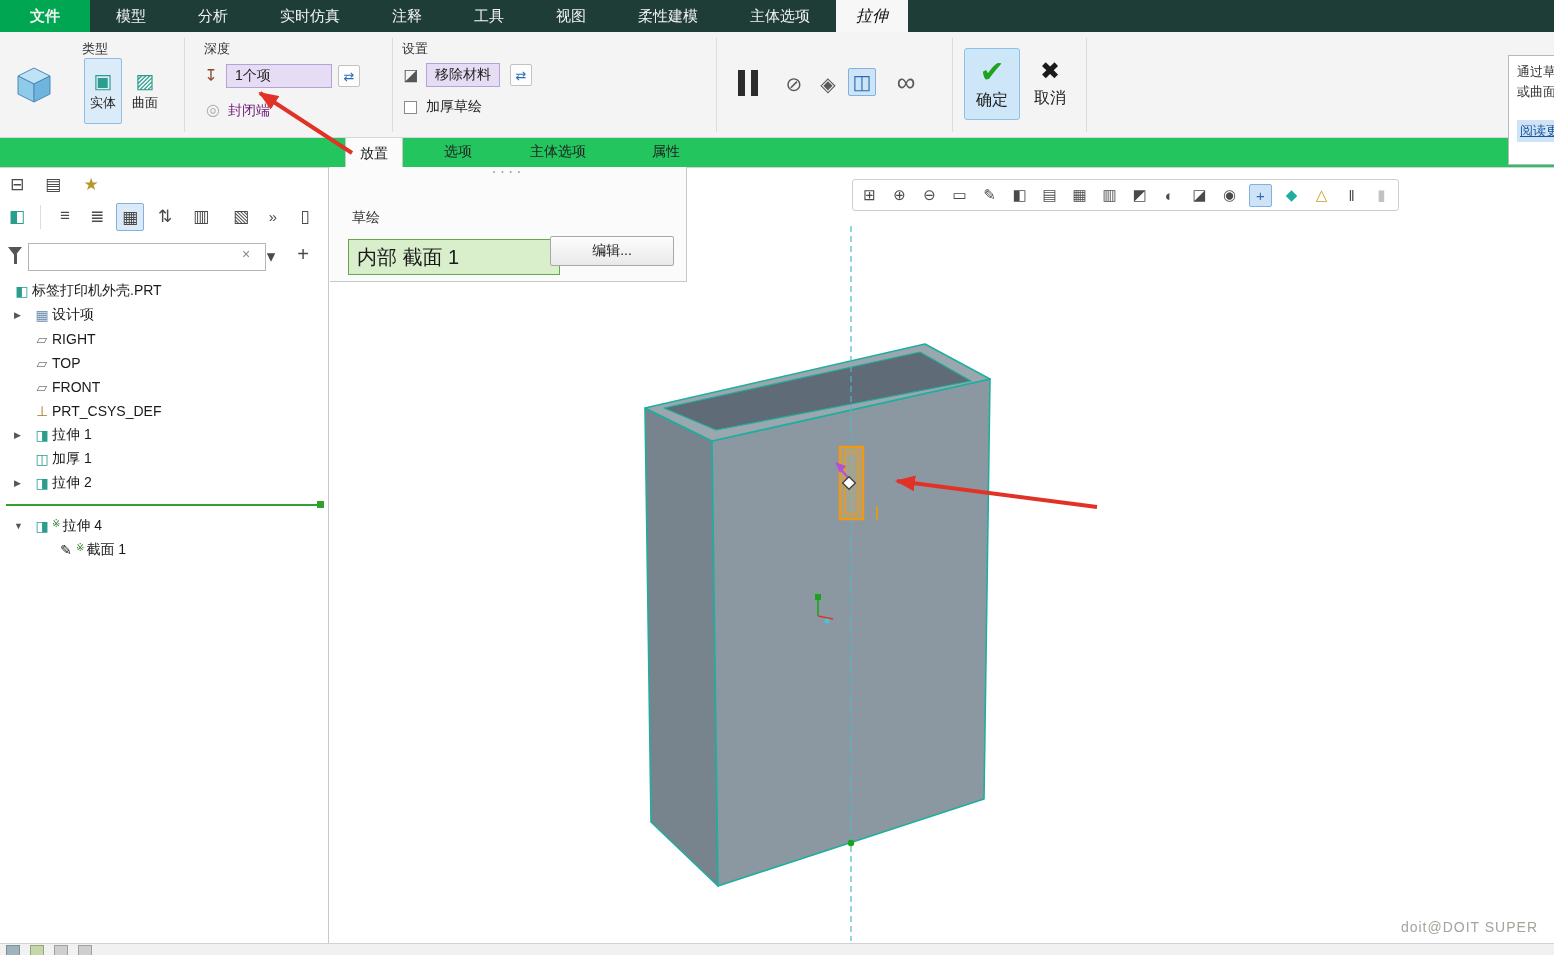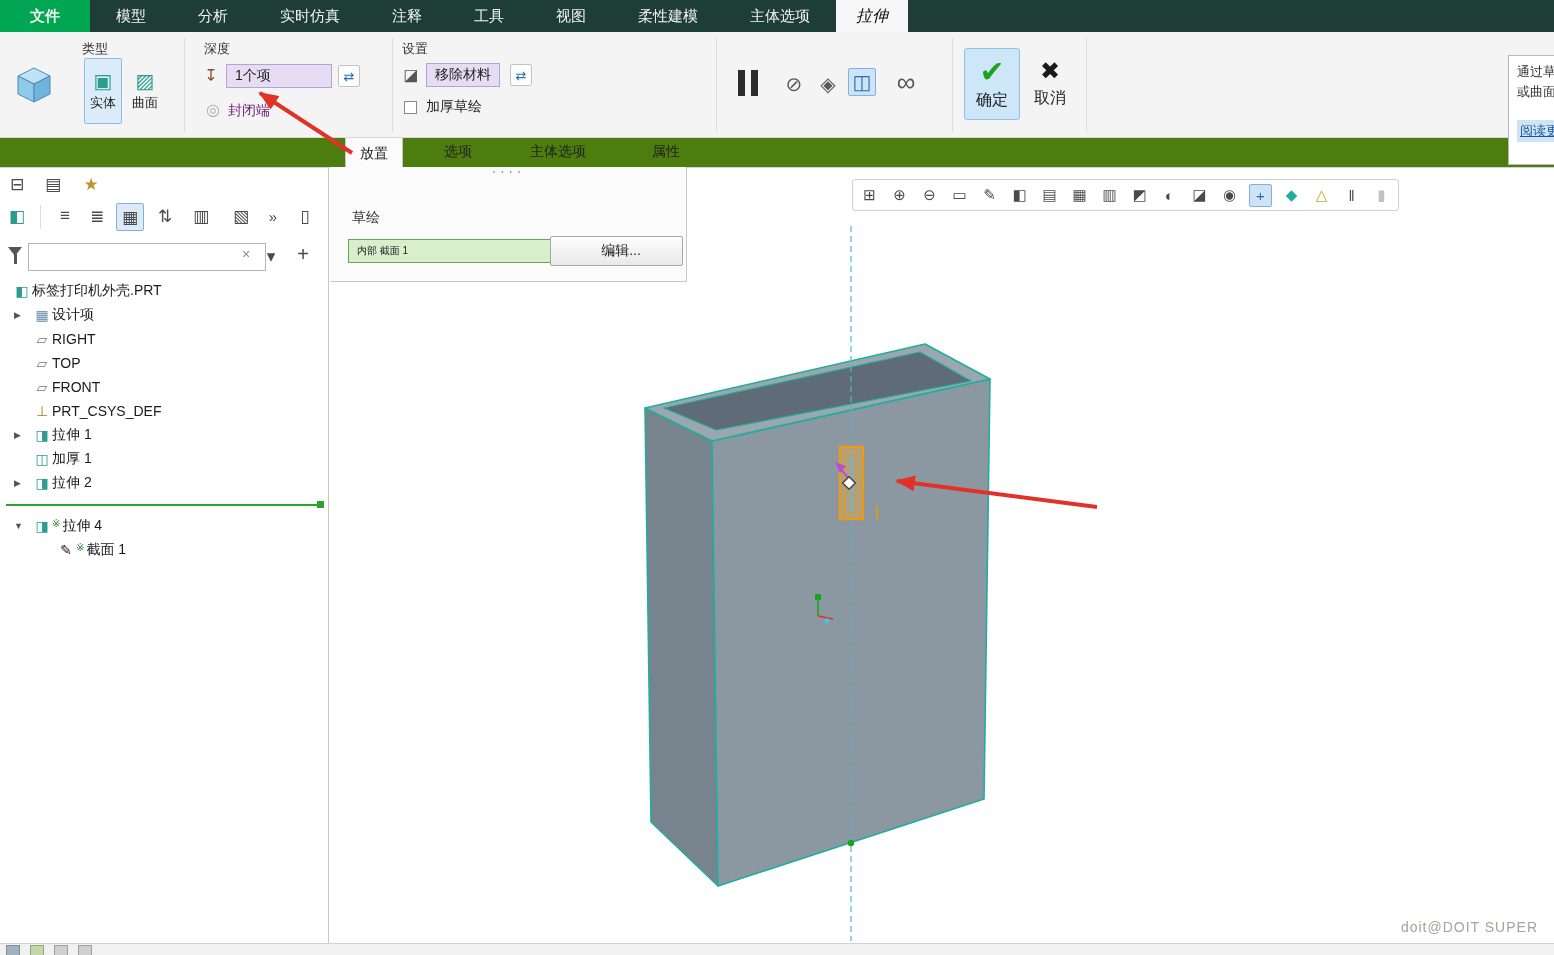--- a/index.html
+++ b/index.html
@@ -34,29 +34,29 @@
   .tool-ic.active{background:#cfe3f6;border:1px solid #7fb2e0;color:#2a6db5;}
   .ok-btn{position:absolute;width:56px;height:72px;background:#cde7f8;border:1px solid #8fc1e8;border-radius:3px;display:flex;flex-direction:column;align-items:center;justify-content:center;gap:3px;cursor:pointer;}
   .ok-btn .chk{font-size:30px;color:#1fa31f;font-weight:bold;line-height:1;}
   .ok-btn span,.cancel-btn span{font-size:16px;color:#222;}
   .cancel-btn{position:absolute;width:52px;height:72px;display:flex;flex-direction:column;align-items:center;justify-content:center;gap:5px;cursor:pointer;border-radius:3px;}
   .cancel-btn .x{font-size:24px;color:#1a1a1a;font-weight:bold;line-height:1;}
   
   .help-panel{position:absolute;left:1508px;top:55px;width:70px;height:102px;background:#fff;border:1px solid #b9b9b9;z-index:7;padding:6px 0 0 8px;font-size:13px;color:#333;line-height:20px;overflow:hidden;white-space:nowrap;}
   .help-link{display:inline-block;margin-top:18px;background:#cfe3f6;color:#1a56a0;text-decoration:underline;cursor:pointer;padding:1px 3px;}
   
-  .tabstrip{position:absolute;left:0;top:137px;width:100%;height:30px;background:#4d7c0f;border-bottom:1px solid #d2d2d2;z-index:5;}
+  .tabstrip{position:absolute;left:0;top:137px;width:100%;height:30px;background:#22c55e;border-bottom:1px solid #d2d2d2;z-index:5;}
   .dtab{position:absolute;top:0;height:30px;display:flex;align-items:center;justify-content:center;font-size:14px;color:#222;cursor:pointer;padding:0 14px;}
   .dtab.active{background:#fbfbfb;border:1px solid #c8c8c8;border-bottom:none;height:31px;z-index:6;}
   
   .dash-panel{position:absolute;left:330px;top:167px;width:356px;height:114px;background:#fbfbfb;border-right:1px solid #c8c8c8;border-bottom:1px solid #c8c8c8;z-index:5;}
   .grip{position:absolute;left:0;right:0;top:0;text-align:center;color:#9a9a9a;font-size:16px;letter-spacing:3px;line-height:10px;cursor:grab;}
   .sk-label{position:absolute;left:22px;top:42px;font-size:14px;color:#333;}
-  .section-field{position:absolute;left:18px;top:72px;width:194px;height:22px;background:#d9efcc;border:1px solid #69a74f;font-size:10px;color:#1a1a1a;display:flex;align-items:center;padding:0 8px;cursor:text;}
-  .edit-btn{position:absolute;left:220px;top:69px;width:122px;height:28px;background:linear-gradient(#fdfdfd,#e9e9e9);border:1px solid #a8a8a8;border-radius:2px;font-size:14px;color:#222;display:flex;align-items:center;justify-content:center;cursor:pointer;padding-left:9px;}
+  .section-field{position:absolute;left:18px;top:72px;width:194px;height:22px;background:#d9efcc;border:1px solid #69a74f;font-size:20px;color:#1a1a1a;display:flex;align-items:center;padding:6px 8px;cursor:text;}
+  .edit-btn{position:absolute;left:220px;top:69px;width:122px;height:28px;background:linear-gradient(#fdfdfd,#e9e9e9);border:1px solid #a8a8a8;border-radius:2px;font-size:14px;color:#222;display:flex;align-items:center;justify-content:center;cursor:pointer;}
   
   .left-panel{position:absolute;left:0;top:167px;width:328px;height:776px;background:#ffffff;border-right:1px solid #c8c8c8;z-index:4;}
   .lp-ic{position:absolute;width:26px;height:26px;display:flex;align-items:center;justify-content:center;font-size:17px;color:#4a4a4a;cursor:pointer;border-radius:2px;}
   .lp-ic.teal{color:#2a9d8f;}
   .lp-ic.active{background:#dce9f7;border:1px solid #7fb2e0;}
   .lp-sep{position:absolute;width:1px;height:24px;background:#ddd;}
   .filter-input{position:absolute;left:28px;top:76px;width:232px;height:24px;border:1px solid #b5b5b5;background:#fff;}
   .filter-clear{position:absolute;left:242px;top:79px;font-size:14px;color:#888;cursor:pointer;}
   .funnel{position:absolute;left:8px;top:80px;width:0;height:0;border-left:7px solid transparent;border-right:7px solid transparent;border-top:9px solid #555;}
   .funnel::after{content:"";position:absolute;left:-1.5px;top:-2px;width:3px;height:10px;background:#555;}

